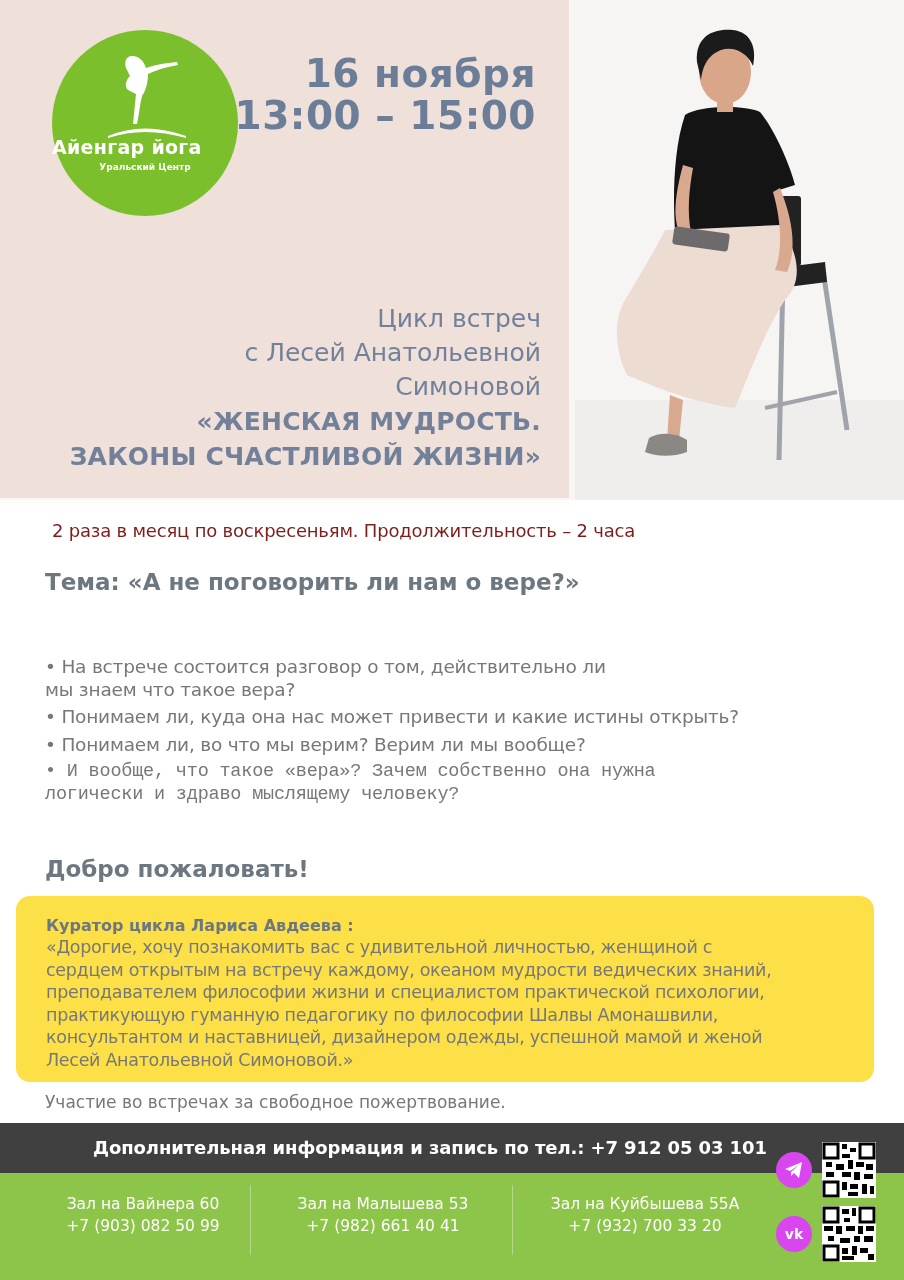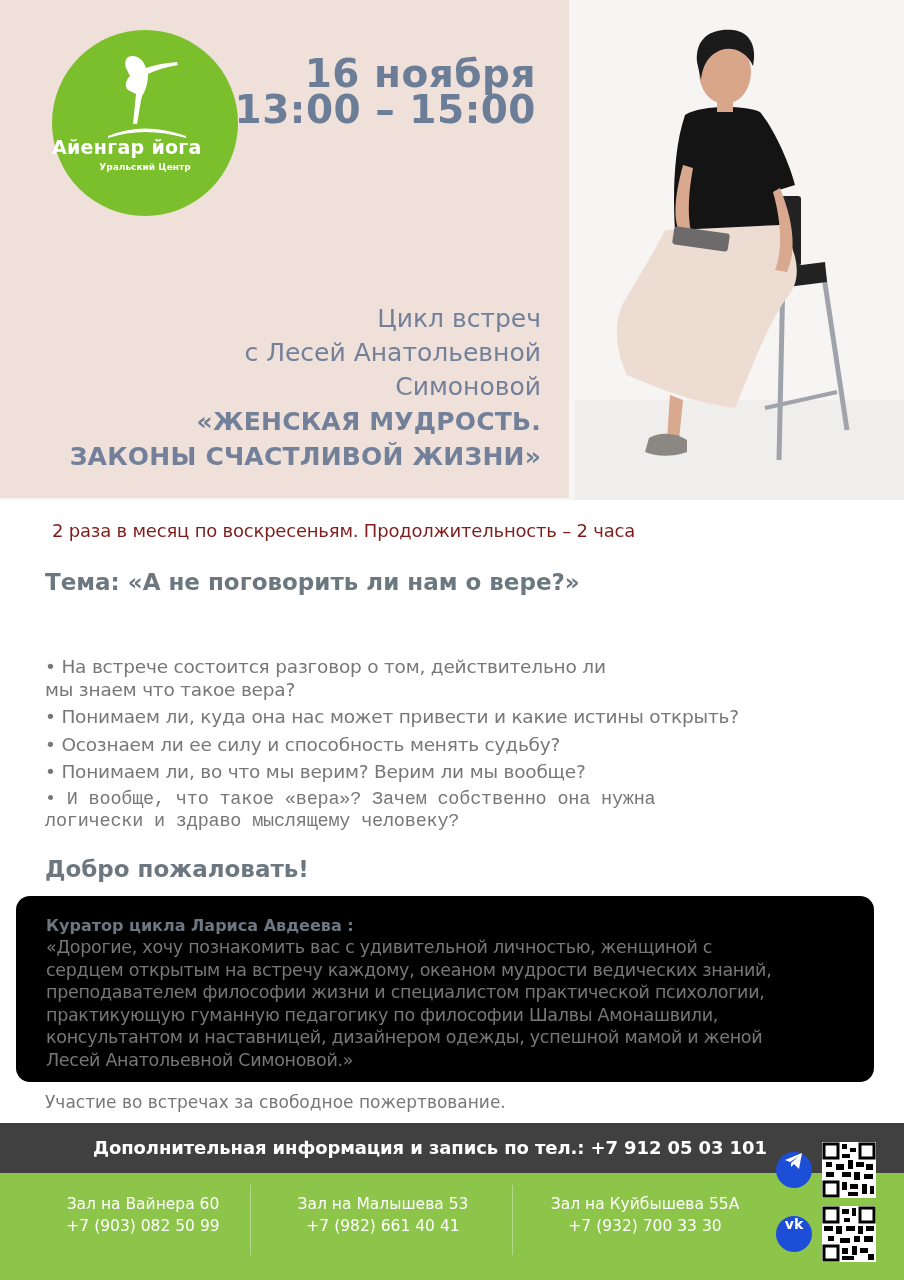--- a/index.html
+++ b/index.html
@@ -8,57 +8,57 @@
 
   .hero { position: absolute; left: 0; top: 0; width: 904px; height: 500px; background: #f8f6f5; }
   .hero-panel { position: absolute; left: 0; top: 0; width: 569px; height: 498px; background: #efe0d9; }
 
   .logo { position: absolute; left: 52px; top: 30px; width: 186px; height: 186px; border-radius: 50%; background: #7cbf2c; }
   .logo svg.figure { position: absolute; left: 50px; top: 20px; }
   .logo-title { position: absolute; left: 0; right: 0; top: 106px; text-align: left; color: #ffffff; font-weight: bold; font-size: 19px; letter-spacing: 0.3px; font-family: "DejaVu Sans", sans-serif; }
   .logo-sub { position: absolute; left: 0; right: 0; top: 132px; text-align: center; color: #ffffff; font-size: 9px; font-weight: bold; font-family: "DejaVu Sans", sans-serif; }
 
   .event-date { position: absolute; right: 368px; top: 52px; font-weight: bold; font-size: 39px; color: #6b7d97; font-family: "DejaVu Sans", sans-serif; text-align: right; line-height: 44px; white-space: nowrap; letter-spacing: 0.5px; }
-  .event-time { position: absolute; right: 368px; top: 88px; font-weight: bold; font-size: 39px; color: #6b7d97; font-family: "DejaVu Sans", sans-serif; text-align: left; line-height: 44px; white-space: nowrap; letter-spacing: 0.5px; }
+  .event-time { position: absolute; right: 368px; top: 94px; font-weight: bold; font-size: 39px; color: #6b7d97; font-family: "DejaVu Sans", sans-serif; text-align: left; line-height: 44px; white-space: nowrap; letter-spacing: 0.5px; }
   .event-place { position: absolute; right: 368px; top: 140px; height: 40px; display: flex; align-items: center; gap: 10px; white-space: nowrap; }
   .event-place .place-text { font-weight: bold; font-size: 24px; color: #6b7d97; font-family: "DejaVu Sans", sans-serif; }
 
   .series { position: absolute; right: 363px; top: 302px; text-align: right; color: #72809a; }
   .series .line { font-size: 25px; line-height: 34px; font-family: "DejaVu Sans", sans-serif; font-weight: normal; white-space: nowrap; }
   .series .title { font-size: 25px; line-height: 35px; font-weight: bold; font-family: "DejaVu Sans", sans-serif; white-space: nowrap; letter-spacing: 0.2px; }
 
   .photo { position: absolute; left: 575px; top: 0; width: 329px; height: 500px; overflow: hidden; }
 
   .freq { position: absolute; left: 52px; top: 520px; font-size: 18px; color: #7f1d1d; font-family: "DejaVu Sans", sans-serif; letter-spacing: -0.2px; white-space: nowrap; }
   .meeting { position: absolute; left: 45px; top: 566px; color: #6d7780; font-family: "DejaVu Sans", sans-serif; font-weight: bold; }
   .meeting .m1 { font-size: 20px; line-height: 26px; }
   .meeting .m2 { font-size: 23px; line-height: 32px; }
 
   .bullets { position: absolute; left: 45px; top: 656px; width: 820px; font-size: 18.5px; line-height: 22.5px; color: #777777; font-family: "DejaVu Sans", sans-serif; letter-spacing: -0.2px; }
   .bullets .b { margin-bottom: 5px; }
 
   .welcome { position: absolute; left: 45px; top: 856px; font-size: 23px; font-weight: bold; color: #6d7780; font-family: "DejaVu Sans", sans-serif; }
 
-  .curator { position: absolute; left: 16px; top: 896px; width: 858px; height: 186px; border-radius: 14px; background: #000000; padding: 20px 30px 0 30px; font-family: "DejaVu Sans", sans-serif; }
+  .curator { position: absolute; left: 16px; top: 896px; width: 858px; height: 186px; border-radius: 14px; background: #fde047; padding: 20px 30px 0 30px; font-family: "DejaVu Sans", sans-serif; }
   .curator .head { font-size: 16px; font-weight: bold; color: #6d7780; line-height: 20px; }
   .curator .quote { font-size: 17.5px; line-height: 22.5px; color: #777777; letter-spacing: -0.3px; }
 
   .donation { position: absolute; left: 45px; top: 1092px; font-size: 17px; color: #777777; font-family: "DejaVu Sans", sans-serif; }
 
   .info-band { position: absolute; left: 0; top: 1123px; width: 904px; height: 50px; background: #404040; }
   .info-band .info-text { position: absolute; left: 93px; top: 14px; font-size: 18px; font-weight: bold; color: #ffffff; font-family: "DejaVu Sans", sans-serif; white-space: nowrap; letter-spacing: -0.1px; }
 
   .contacts { position: absolute; left: 0; top: 1173px; width: 904px; height: 107px; background: #8dc54b; }
   .hall { position: absolute; top: 20px; text-align: center; color: #ffffff; font-family: "DejaVu Sans", sans-serif; font-size: 15.5px; line-height: 22px; }
   .hall.h1 { left: 28px; width: 230px; }
   .hall.h2 { left: 268px; width: 230px; }
   .hall.h3 { left: 530px; width: 230px; }
   .divider { position: absolute; top: 12px; width: 1px; height: 70px; background: #b4d98a; }
 
-  .social { position: absolute; width: 36px; height: 36px; border-radius: 50%; background: #1d4ed8; display: flex; justify-content: center; }
+  .social { position: absolute; width: 36px; height: 36px; border-radius: 50%; background: #d946ef; display: flex; align-items: center; justify-content: center; }
   .qr { position: absolute; width: 54px; height: 56px; background: #ffffff; }
 </style>
 </head>
 <body>
 
 <div class="hero">
   <div class="hero-panel"></div>
 
   <div class="logo">
     <svg class="figure" width="86" height="90" viewBox="0 0 86 90">
@@ -114,21 +114,20 @@
 <div class="freq">2 раза в месяц по воскресеньям. Продолжительность – 2 часа</div>
 
 <div class="meeting">
   <div class="m2">Тема: «А не поговорить ли нам о вере?»</div>
 </div>
 
 <div class="bullets">
   <div class="b" style="white-space:pre-line;">• На встрече состоится разговор о том, действительно ли
 мы знаем что такое вера?</div>
   <div class="b">• Понимаем ли, куда она нас может привести и какие истины открыть?</div>
-  <div class="b">• Осознаем ли ее силу и способность менять судьбу?</div>
   <div class="b">• Понимаем ли, во что мы верим? Верим ли мы вообще?</div>
   <div class="b" style="white-space:pre-line;font-family:Liberation Mono, monospace;">• И вообще, что такое «вера»? Зачем собственно она нужна
 логически и здраво мыслящему человеку?</div>
 </div>
 
 <div class="welcome">Добро пожаловать!</div>
 
 <div class="curator">
   <div class="head">Куратор цикла Лариса Авдеева :</div>
   <div class="quote">
@@ -153,21 +152,21 @@
     <div>+7 (903) 082 50 99</div>
   </div>
   <div class="divider" style="left:250px;"></div>
   <div class="hall h2">
     <div>Зал на Малышева 53</div>
     <div>+7 (982) 661 40 41</div>
   </div>
   <div class="divider" style="left:512px;"></div>
   <div class="hall h3">
     <div>Зал на Куйбышева 55А</div>
-    <div>+7 (932) 700 33 30</div>
+    <div>+7 (932) 700 33 20</div>
   </div>
 </div>
 
 <div class="social" style="left:776px; top:1152px;">
   <svg width="20" height="18" viewBox="0 0 20 18">
     <path d="M1 8 L18 1 L15 17 L10 12 L7 15 L7 11 L15 4 L6 10 Z" fill="#ffffff"></path>
   </svg>
 </div>
 <div class="qr" style="left:822px; top:1142px;">
   <svg width="54" height="56" viewBox="0 0 54 56">

